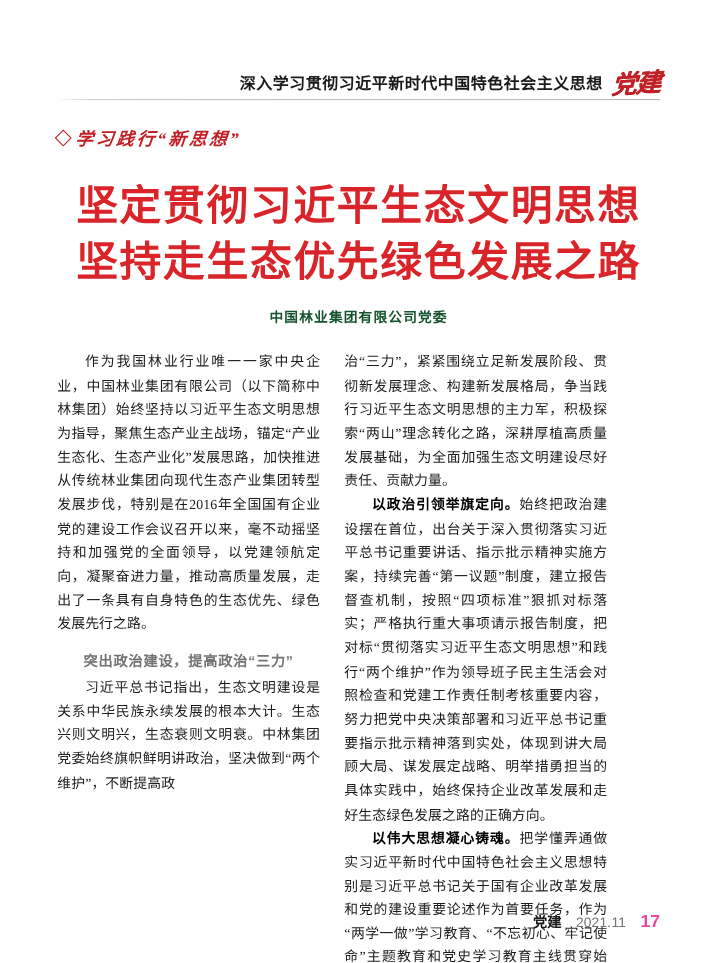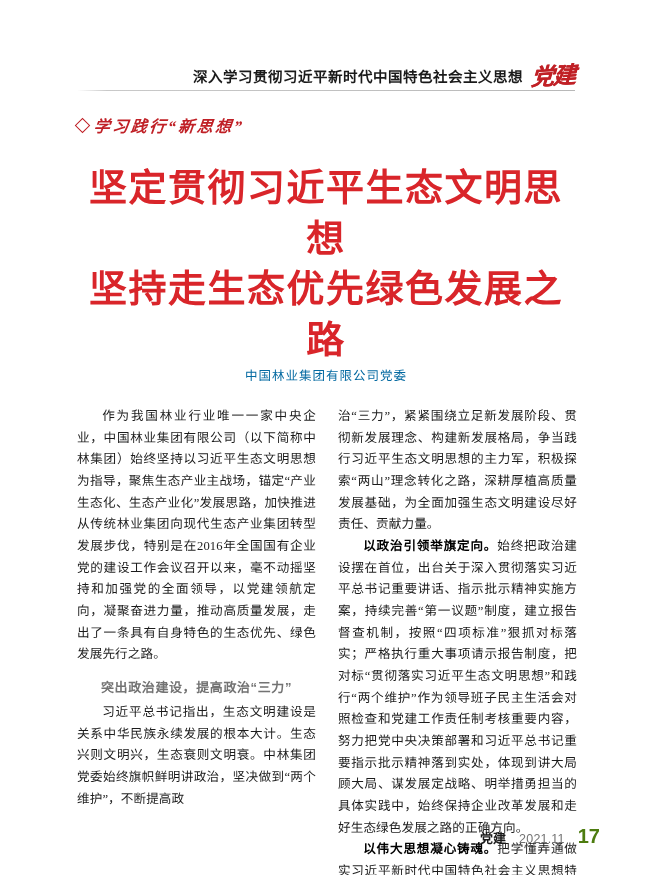--- a/index.html
+++ b/index.html
@@ -14,21 +14,21 @@
     font-family: "Liberation Serif", "DejaVu Serif", serif;
     overflow: hidden;
     position: relative;
   }
 
   .page {
     position: relative;
     width: 652px;
     height: 875px;
     box-sizing: border-box;
-    padding: 0 77px;
+    padding: 0 52px;
   }
 
   
   .header {
     position: relative;
     height: 48px;
     padding-top: 36px;
     display: flex;
     align-items: flex-end;
     justify-content: flex-end;
@@ -95,25 +95,26 @@
   }
   .main-title-line {
     font-family: "Liberation Sans", "DejaVu Sans", sans-serif;
     font-size: 38px;
     font-weight: 700;
     color: #d9252a;
     line-height: 1.33;
     letter-spacing: 1.5px;
   }
   .byline {
+    margin-top: 14px;
     text-align: center;
     font-family: "Liberation Sans", "DejaVu Sans", sans-serif;
     font-size: 12.5px;
-    font-weight: 400;
-    color: #0369a1;
+    font-weight: 700;
+    color: #14532d;
     letter-spacing: 1px;
   }
 
   
   .columns {
     margin-top: 22px;
     display: flex;
     gap: 22px;
     align-items: flex-start;
   }
@@ -168,23 +169,23 @@
   }
   .footer-issue {
     font-family: "Liberation Sans", "DejaVu Sans", sans-serif;
     font-size: 12.5px;
     font-weight: 500;
     color: #737373;
     letter-spacing: 0.2px;
   }
   .footer-page {
     font-family: "Liberation Sans", "DejaVu Sans", sans-serif;
-    font-size: 20px;
-    font-weight: 700;
-    color: #4d7c0f;
+    font-size: 16px;
+    font-weight: 700;
+    color: #ec4899;
   }
 </style>
 </head>
 <body>
 
 <div class="page">
 
   <div class="header">
     <span class="header-title">深入学习贯彻习近平新时代中国特色社会主义思想</span>
     <span class="header-logo">党建</span>

